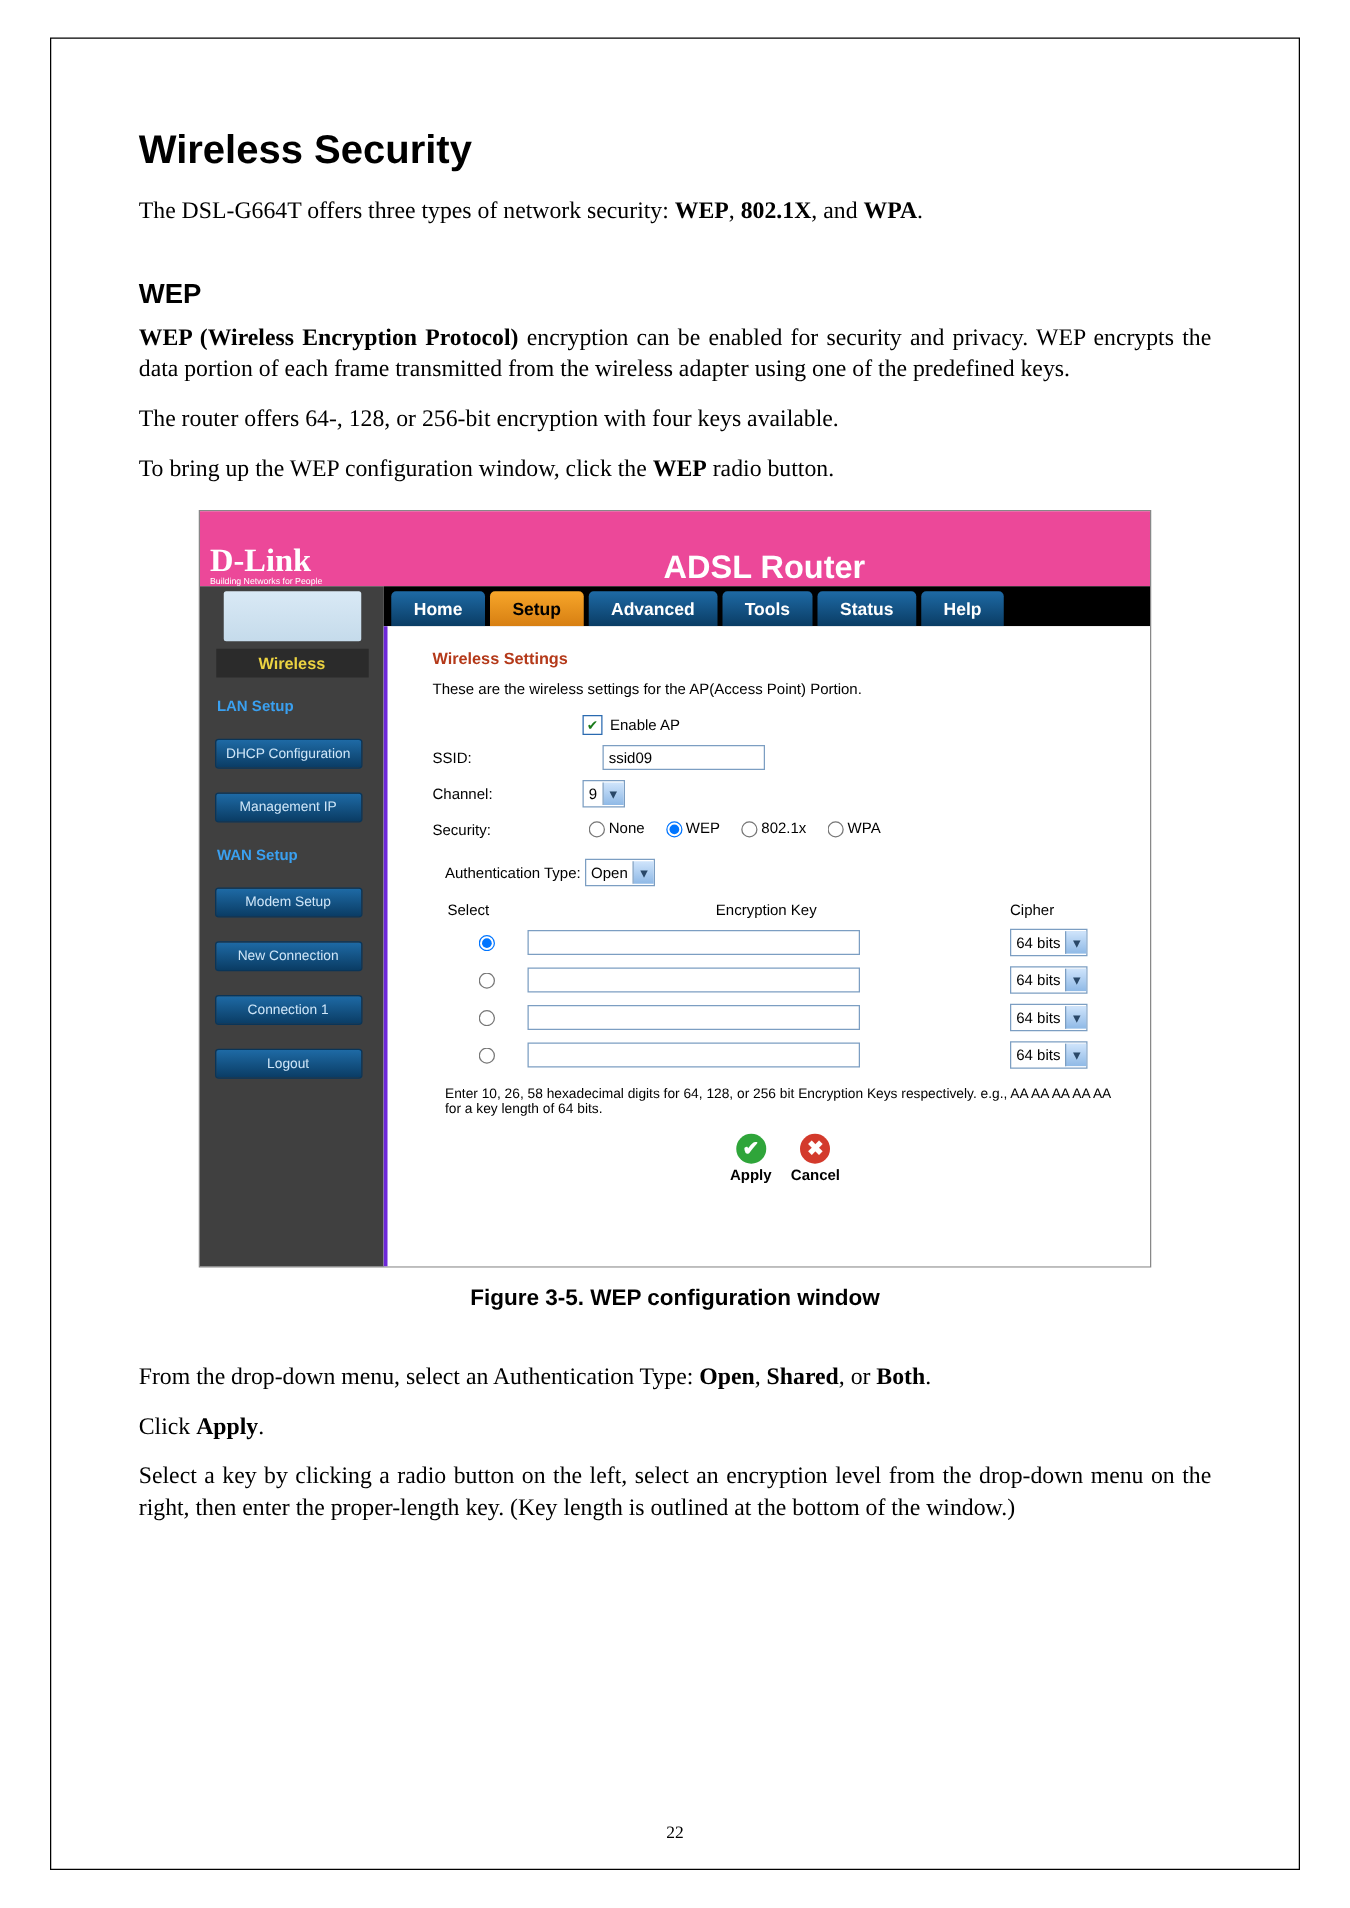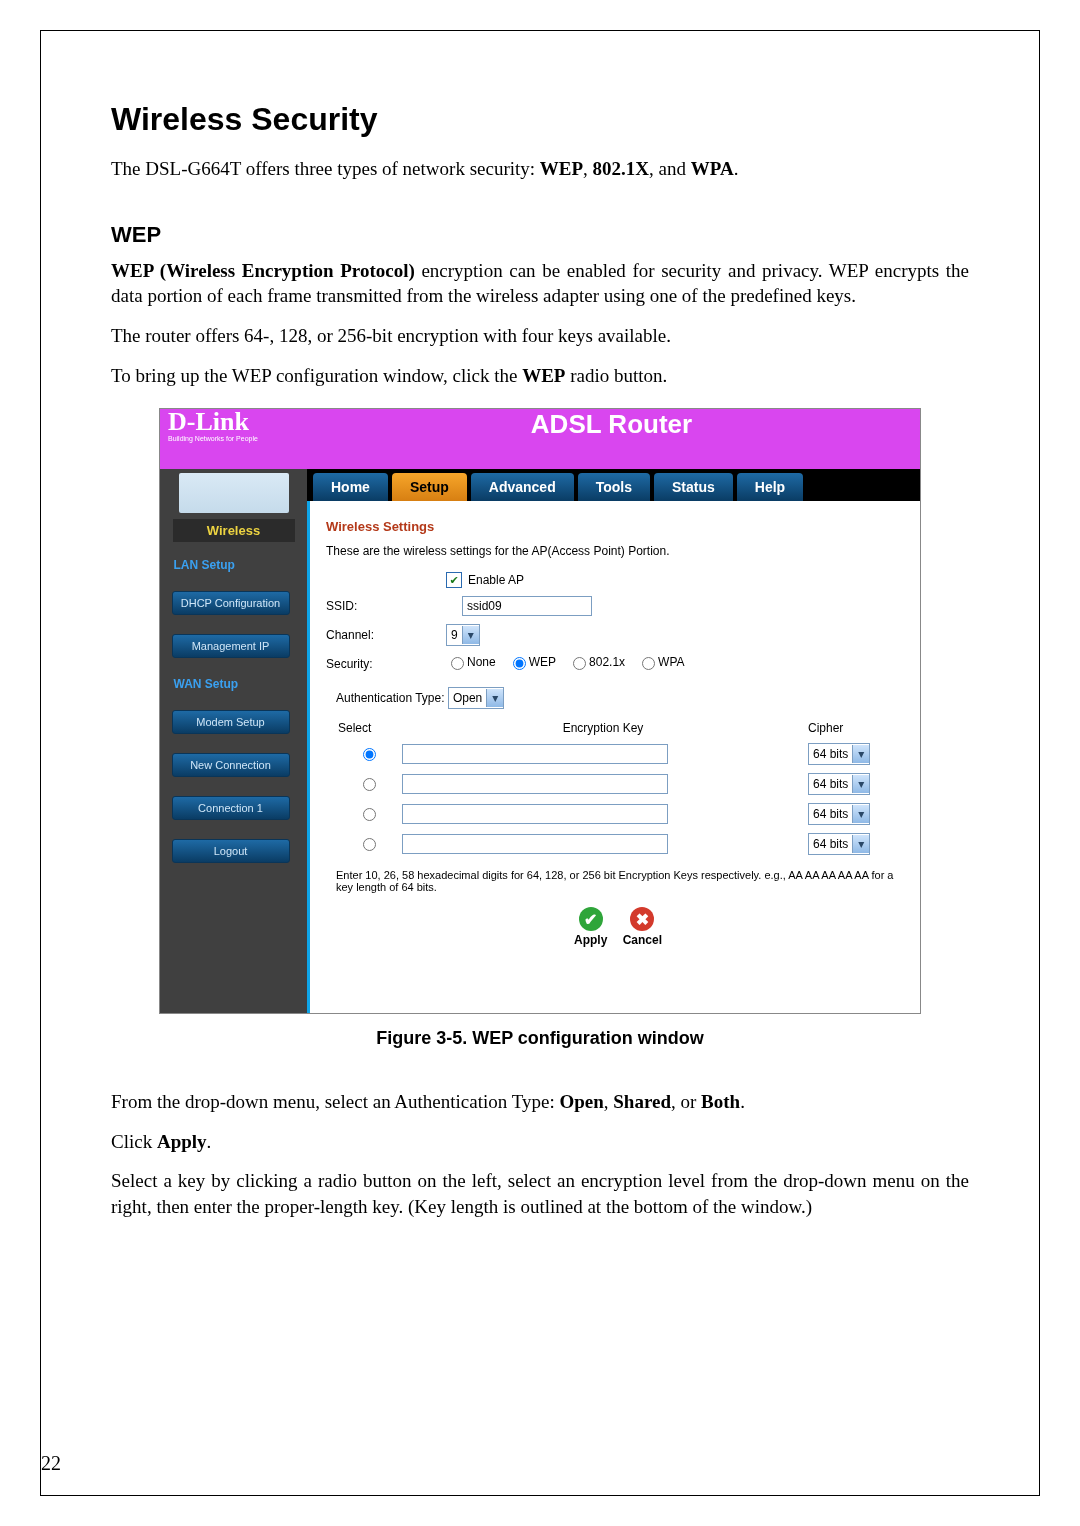--- a/index.html
+++ b/index.html
@@ -47,40 +47,40 @@
     font-weight: bold;
     text-align: center;
     font-size: 18px;
     margin: 14px 0 40px 0;
   }
   .page-number {
     position: absolute;
     bottom: 20px;
     left: 0;
     width: 100%;
-    text-align: left;
-    font-size: 20px;
+    text-align: center;
+    font-size: 14px;
   }
 
   
   .router {
     width: 760px;
     margin: 20px auto 10px auto;
     border: 1px solid #888;
     font-family: Arial, Helvetica, sans-serif;
     font-size: 12px;
     color: #000;
     background: #fff;
   }
   .router-header {
     display: flex;
-    background: #d946ef;
+    background: #ec4899;
     color: #fff;
     height: 60px;
-    align-items: flex-start;
+    align-items: flex-end;
   }
   .logo-area {
     width: 135px;
     padding-left: 8px;
   }
   .dlink-logo {
     font-family: "Times New Roman", serif;
     font-weight: bold;
     font-size: 26px;
     line-height: 1;
@@ -167,22 +167,22 @@
     padding: 6px 18px;
     border-radius: 4px 4px 0 0;
     cursor: pointer;
   }
   .tab.active {
     background: linear-gradient(#f7a62a, #d77f12);
     color: #000;
   }
   .content {
     background: #fff;
-    border-left: 3px solid #0ea5e9;
-    padding: 18px 20px 12px 16px;
+    border-left: 3px solid #6d28d9;
+    padding: 18px 20px 12px 36px;
     flex: 1;
   }
   .ws-title {
     color: #b43919;
     font-weight: bold;
     font-size: 13px;
     margin-bottom: 10px;
   }
   .ws-desc {
     font-size: 12px;

